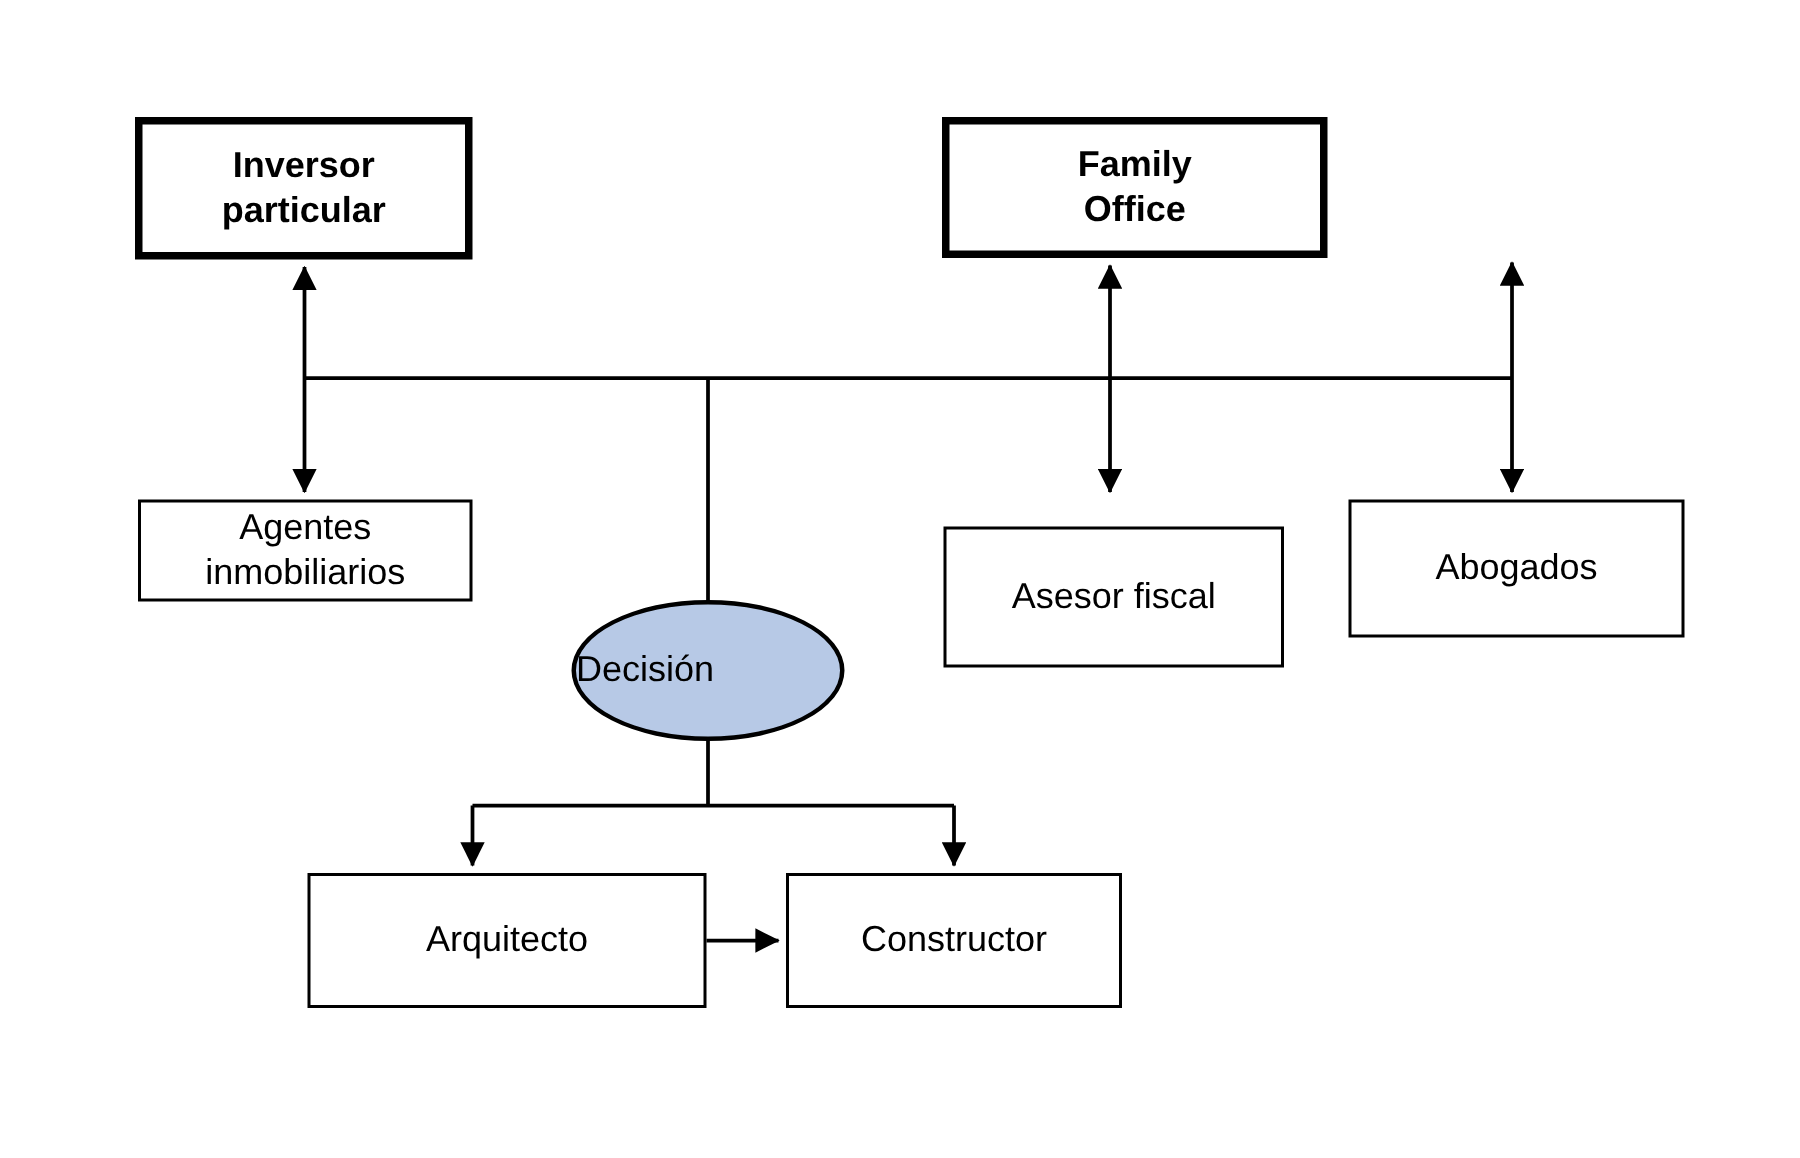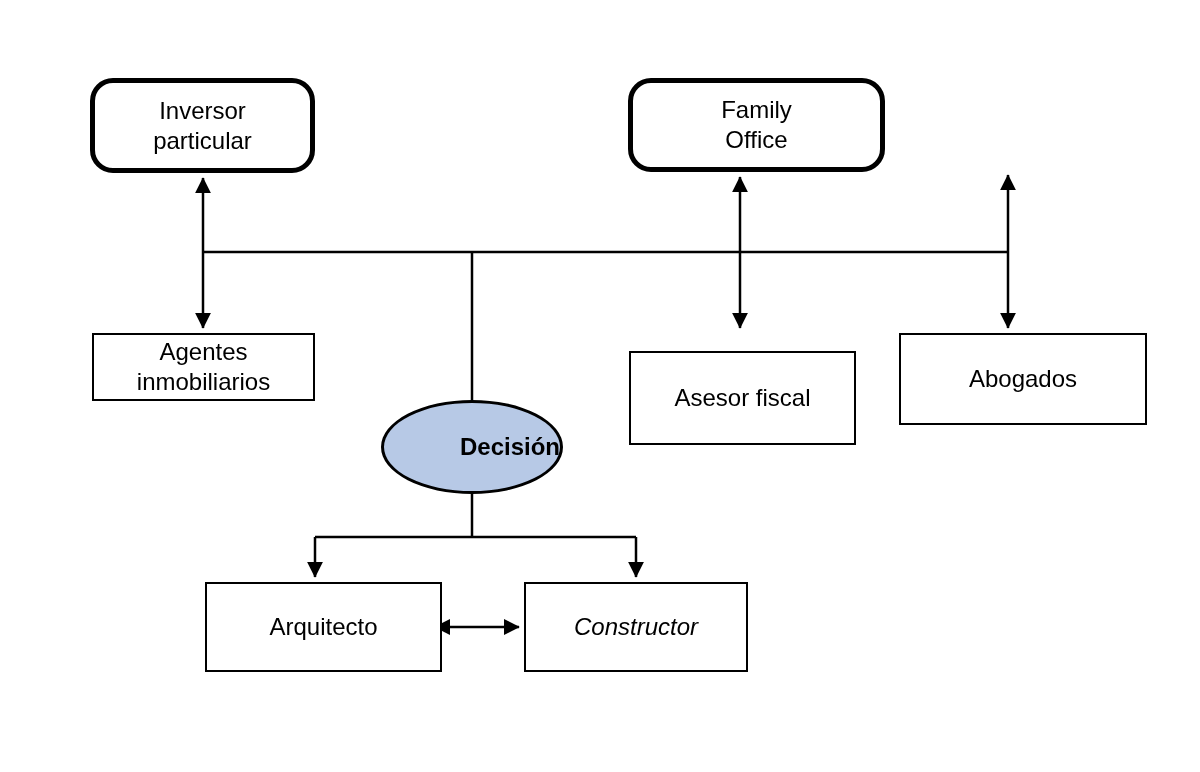--- a/index.html
+++ b/index.html
@@ -32,36 +32,34 @@
     display: flex;
     align-items: center;
     justify-content: center;
     text-align: center;
     font-size: 24px;
     line-height: 1.25;
     box-sizing: border-box;
   }
   .node.bold {
     border-width: 5px;
-    font-weight: 400;
-    border-radius: 23px;
+    font-weight: 700;
   }
   .node .label {
     white-space: pre-line;
   }
   .ellipse {
     position: absolute;
     border: 3px solid #000000;
     border-radius: 50%;
     display: flex;
     align-items: center;
-    justify-content: flex-end;
+    justify-content: flex-start;
     font-size: 24px;
     box-sizing: border-box;
-    font-weight: bold;
   }
 </style>
 </head>
 <body>
 
 <div class="canvas">
 
   <svg class="connectors" width="1200" height="772" xmlns="http://www.w3.org/2000/svg">
     <defs>
       <marker id="ah" viewBox="0 0 10 10" refX="9.5" refY="5" markerWidth="6.5" markerHeight="6.5" orient="auto-start-reverse">
@@ -103,29 +101,29 @@
 
   <div class="node" style="left:92px; top:333px; width:223px; height:68px;">
     <span class="label">Agentes
 inmobiliarios</span>
   </div>
 
   <div class="node" style="left:629px; top:351px; width:227px; height:94px;">
     <span class="label">Asesor fiscal</span>
   </div>
 
-  <div class="node" style="left:899px; top:333px; width:248px; height:92px;">
+  <div class="node" style="left:899px; top:333px; width:224px; height:92px;">
     <span class="label">Abogados</span>
   </div>
 
   <div class="ellipse" style="left:381px; top:400px; width:182px; height:94px; background:#b7c9e6;">
     <span class="label">Decisión</span>
   </div>
 
-  <div class="node" style="left:205px; top:582px; width:237px; height:90px;">
+  <div class="node" style="left:205px; top:582px; width:266px; height:90px;">
     <span class="label">Arquitecto</span>
   </div>
 
-  <div class="node" style="left:524px; top:582px; width:224px; height:90px;font-style:italic;">
+  <div class="node" style="left:524px; top:582px; width:224px; height:90px;">
     <span class="label">Constructor</span>
   </div>
 
 </div>
 
 </body></html>

